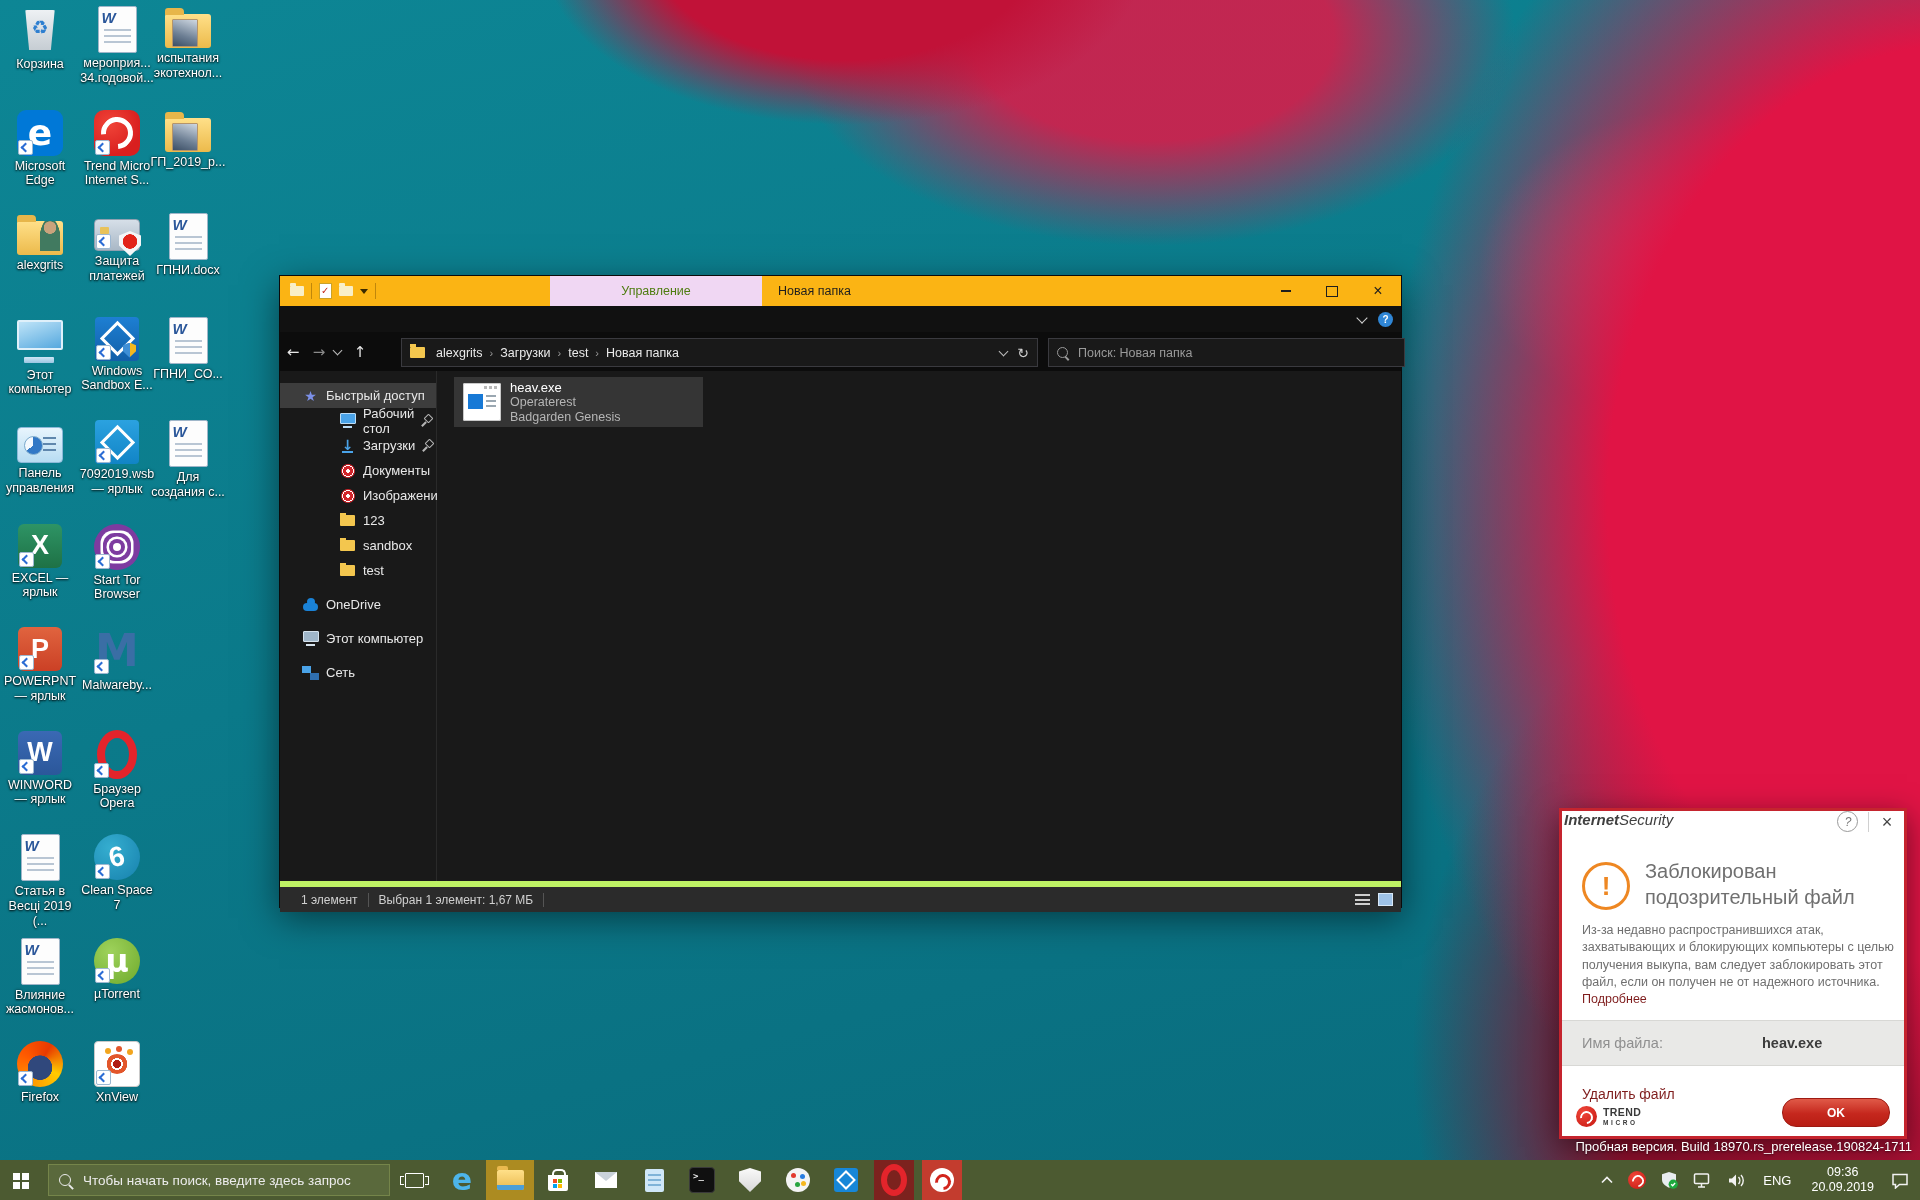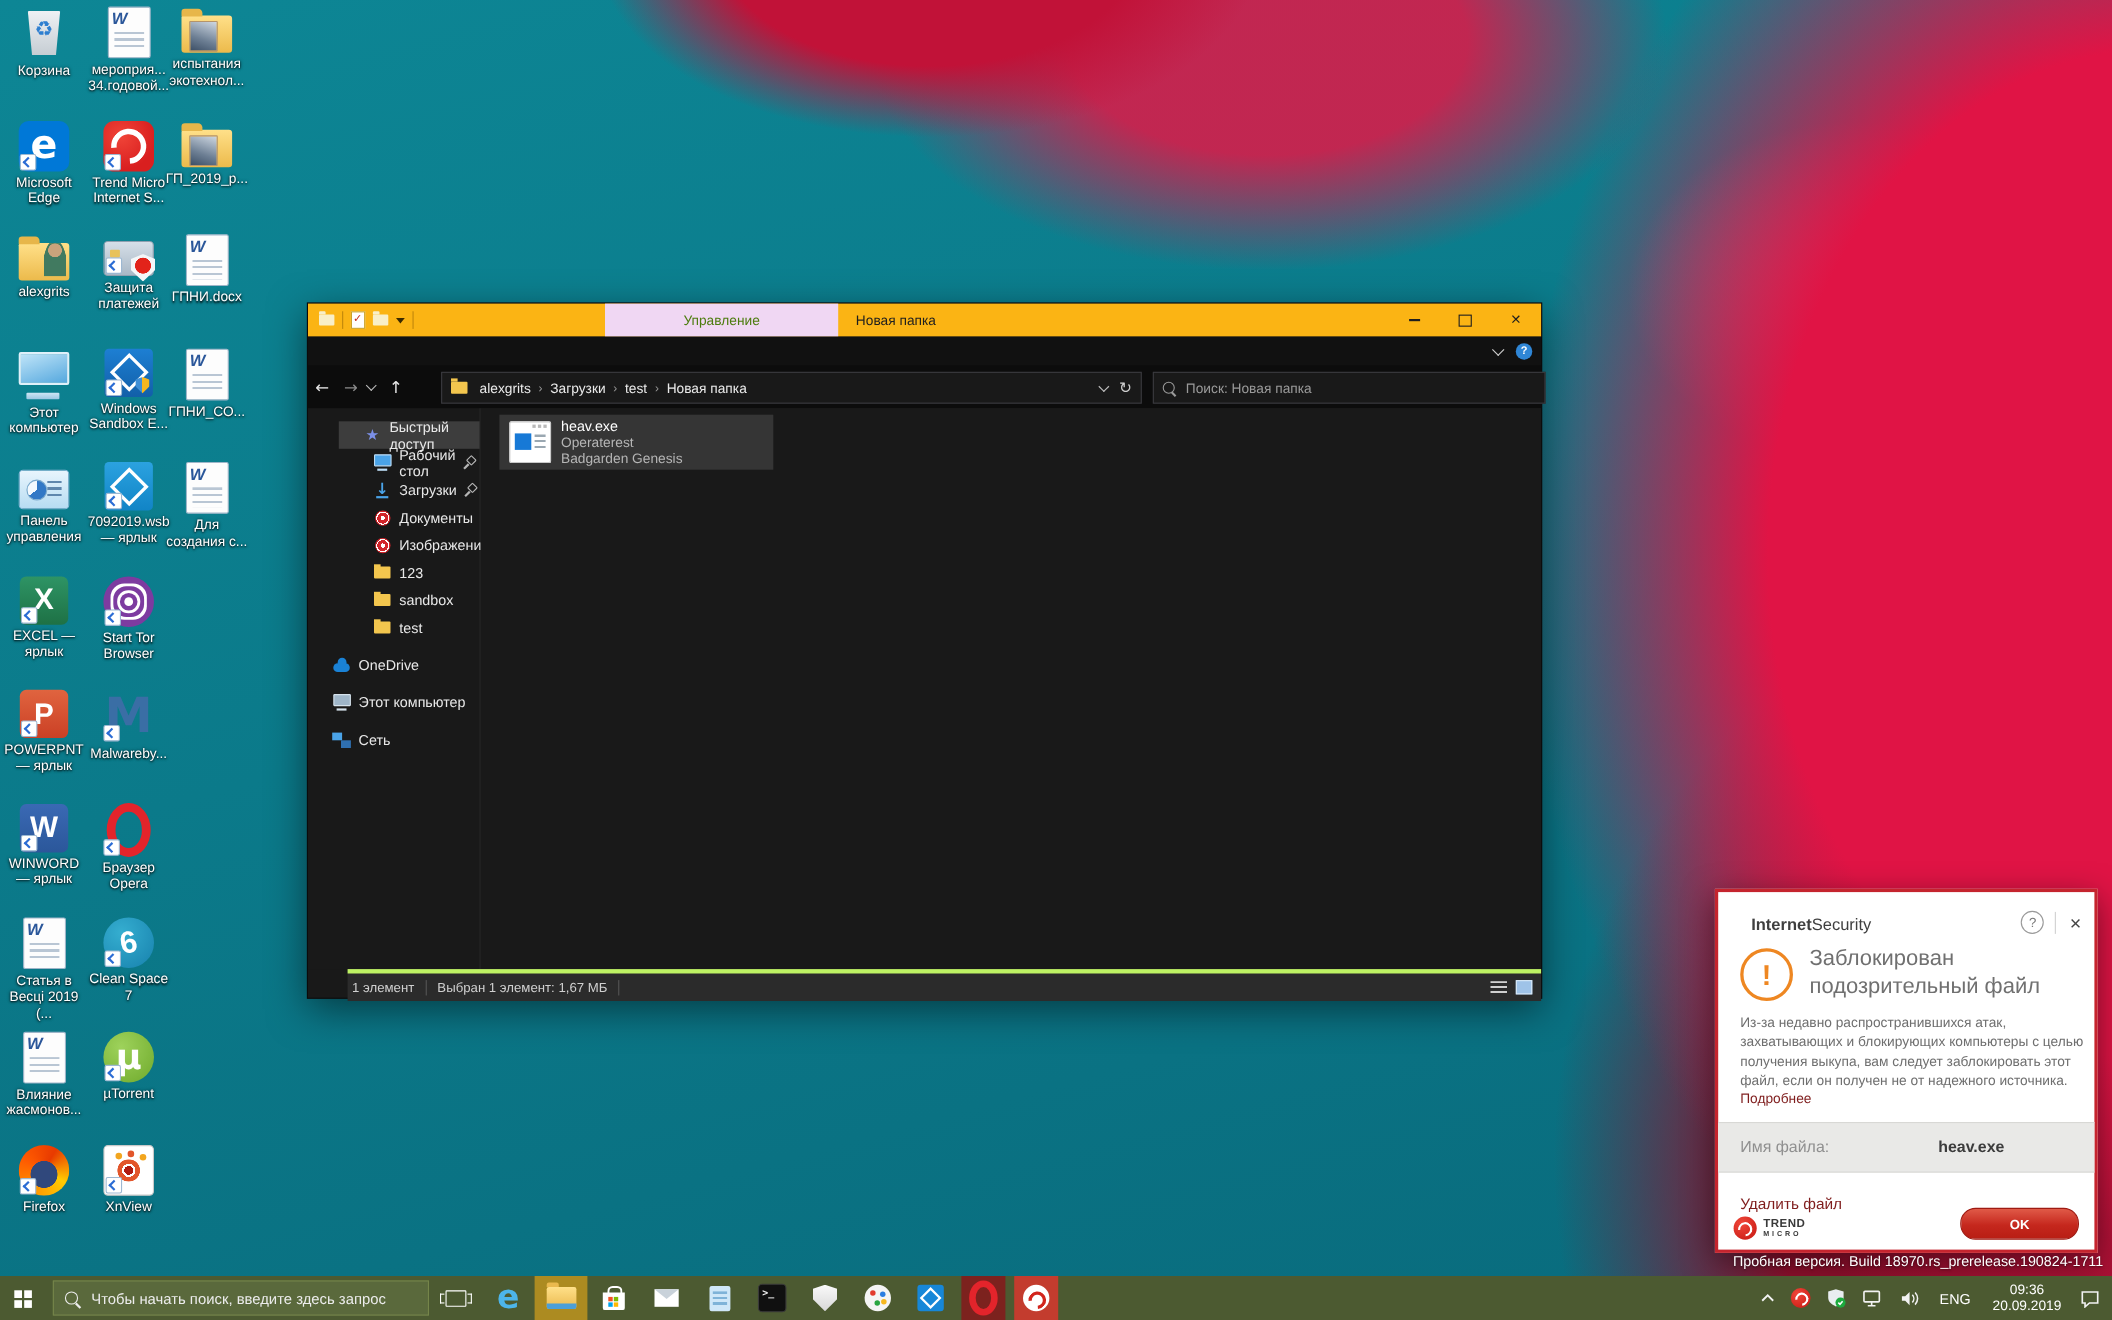--- a/index.html
+++ b/index.html
@@ -158,21 +158,21 @@
   #searchbox input{background:none;border:none;outline:none;color:#d8d8d8;font-size:12.5px;
     font-family:"Liberation Sans",sans-serif;width:100%;}
   #searchbox input::placeholder{color:#9a9a9a;opacity:1;}
 
   #body-row{display:flex;height:510px;}
   #navpane{width:157px;background:#191919;border-right:1px solid #2a2a2a;padding-top:12px;box-sizing:border-box;}
   .nav-item{height:25px;display:flex;align-items:center;gap:7px;padding-left:22px;font-size:13px;
     color:#e8e8e8;cursor:pointer;}
   .nav-item.lvl1{padding-left:59px;}
   .nav-item.gap{margin-top:9px;}
-  .nav-item.sel{background:#3d3d3d;margin-left:28px;}
+  .nav-item.sel{background:#3d3d3d;}
   .nic{width:17px;height:16px;position:relative;flex:none;display:flex;align-items:center;justify-content:center;}
   .nic-star::before{content:"★";color:#7c90e8;font-size:14px;font-family:"DejaVu Sans",sans-serif;}
   .nic-desktop::before{content:"";width:14px;height:9px;background:#4aa3e8;border:1.5px solid #bcdcf5;border-radius:1px;margin-bottom:4px;}
   .nic-desktop::after{content:"";position:absolute;bottom:1px;left:4px;width:9px;height:2px;background:#bcdcf5;}
   .nic-downloads::before{content:"↓";color:#4aa3e8;font-size:14px;font-weight:bold;font-family:"DejaVu Sans",sans-serif;margin-bottom:2px;}
   .nic-downloads::after{content:"";position:absolute;bottom:1px;left:3px;width:11px;height:2px;background:#4aa3e8;}
   .nic-shield-red::before{content:"";width:14px;height:14px;border-radius:50%;background:
     radial-gradient(circle,#fff 0 2px,#d2252b 2px 5px,#fff 5px 6px,#d2252b 6px);}
   .nic-folder::before{content:"";width:15px;height:11px;background:#f3c64e;border-radius:1px;}
   .nic-folder::after{content:"";position:absolute;top:0px;left:1px;width:6px;height:3px;background:#f3c64e;}
@@ -193,31 +193,31 @@
     box-shadow:inset 0 0 0 1px #c9c9c9;flex:none;}
   .exe-ic::before{content:"";position:absolute;left:5px;top:11px;width:15px;height:15px;background:#1779d6;}
   .exe-ic::after{content:"";position:absolute;right:5px;top:12px;width:10px;height:14px;
     background:repeating-linear-gradient(180deg,#9aa7b1 0 2px,rgba(0,0,0,0) 2px 5px);}
   .exe-dots{position:absolute;top:3px;right:4px;width:3px;height:3px;background:#b9b9b9;
     box-shadow:-5px 0 0 #b9b9b9,-10px 0 0 #b9b9b9;}
   #file-text{display:flex;flex-direction:column;justify-content:center;line-height:15px;}
   #file-name{color:#fff;font-size:13px;}
   .file-sub{color:#b5b5b5;font-size:12.5px;}
 
-  #statusbar{height:25px;background:#2b2b2b;border-top:4px solid #bef264;display:flex;align-items:center;
-    color:#d0d0d0;font-size:12px;padding:0 4px;position:relative;margin-left:36px;}
+  #statusbar{height:25px;background:#2b2b2b;border-top:6px solid #bef264;display:flex;align-items:center;
+    color:#d0d0d0;font-size:12px;padding:0 21px;position:relative;}
   .st-sep{width:1px;height:14px;background:#555;margin:0 10px;}
   #status-views{position:absolute;right:8px;display:flex;gap:8px;align-items:center;}
   .sv1{width:15px;height:12px;background:repeating-linear-gradient(180deg,#cfcfcf 0 2px,rgba(0,0,0,0) 2px 4.5px);cursor:pointer;}
   .sv2{width:13px;height:11px;background:#9fc3e8;border:1.5px solid #d9e9f8;cursor:pointer;}
 
   
   #tm-dialog{position:absolute;left:1559px;top:808px;width:348px;height:331px;background:#fff;
     border:3px solid #c5242e;box-sizing:border-box;box-shadow:0 8px 28px rgba(0,0,0,.5);}
-  #tm-header{height:38px;display:flex;align-items:flex-end;padding:0 10px 0 30px;}
+  #tm-header{height:38px;display:flex;align-items:flex-start;padding:0 10px 0 2px;font-style:italic;}
   #tm-appname{font-size:15px;color:#3f3f3f;}
   #tm-appname b{font-weight:bold;}
   #tm-header-right{margin-left:auto;display:flex;align-items:center;gap:10px;}
   .tm-help{width:19px;height:19px;border-radius:50%;border:1.6px solid #9a9a9a;color:#777;font-size:12px;
     display:flex;align-items:center;justify-content:center;cursor:pointer;}
   .tm-hsep{width:1px;height:20px;background:#d0d0d0;}
   .tm-close{font-size:18px;color:#444;cursor:pointer;line-height:1;padding:0 2px;}
   #tm-content{padding:4px 18px 0 20px;}
   #tm-alert-row{display:flex;align-items:flex-start;gap:15px;margin-top:6px;}
   .alert-circle{width:42px;height:42px;border-radius:50%;border:3px solid #ee8722;color:#ee8722;

